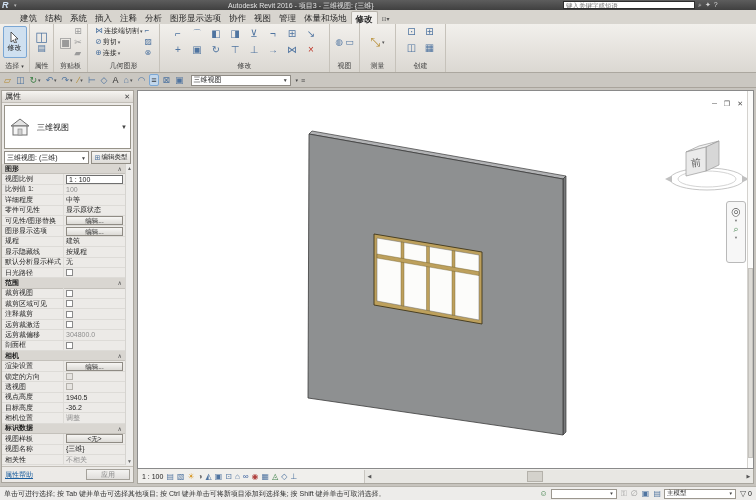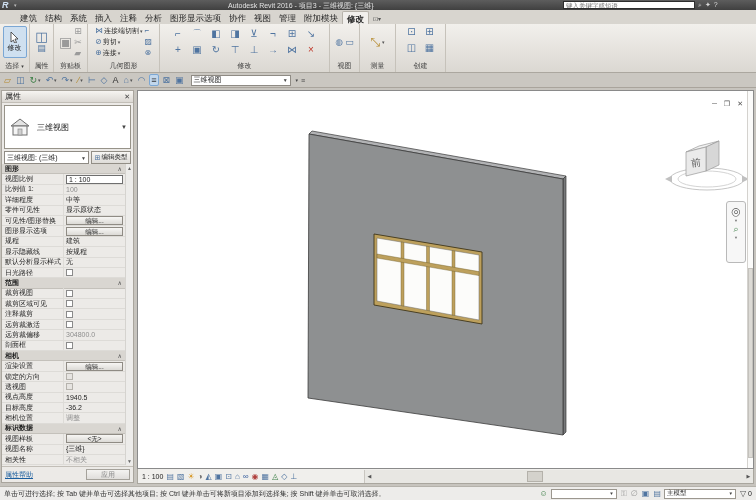--- a/index.html
+++ b/index.html
@@ -180,21 +180,21 @@
     <span class="tab">建筑</span>
     <span class="tab">结构</span>
     <span class="tab">系统</span>
     <span class="tab">插入</span>
     <span class="tab">注释</span>
     <span class="tab">分析</span>
     <span class="tab">图形显示选项</span>
     <span class="tab">协作</span>
     <span class="tab">视图</span>
     <span class="tab">管理</span>
-    <span class="tab">附加模块</span>
+    <span class="tab">体量和场地</span>
     <span class="tab active">修改</span>
     <span id="tab-expander">⊡▾</span>
   </div>
 
 <div id="ribbon" class="abs">
   <div class="panel" id="p-select">
     <div class="panel-body">
       <div id="modify-btn">
         <svg width="9" height="11" viewBox="0 0 9 11">
           <polygon points="1,0 8,7 5,7 6.5,10.5 4.5,11 3.5,8 1,10" fill="#fff" stroke="#333" stroke-width="0.8"></polygon>

